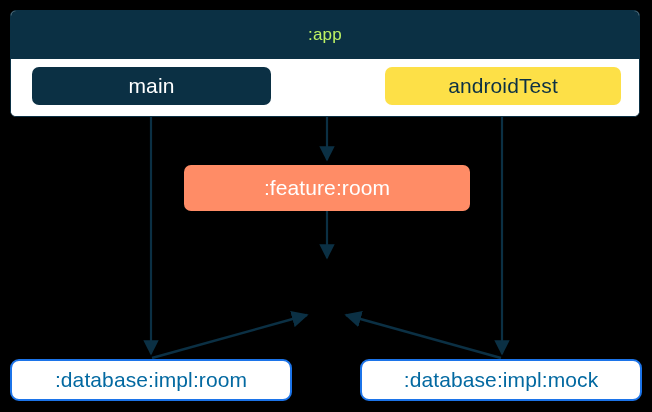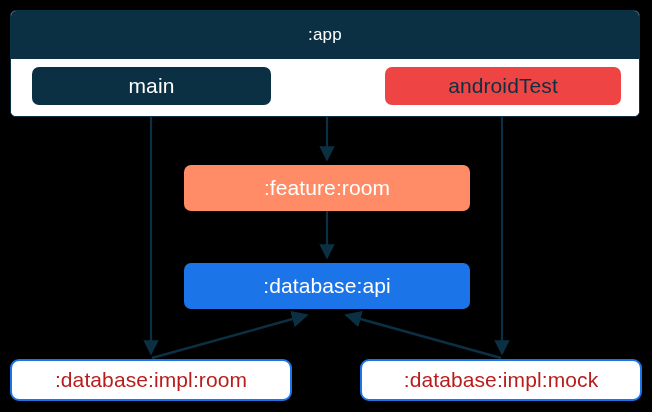--- a/index.html
+++ b/index.html
@@ -31,21 +31,21 @@
     box-sizing: border-box;
     border-radius: 6px;
     overflow: hidden;
     background: #ffffff;
     border: 1px solid #0b3044;
   }
   .subgraph-title {
     height: 48px;
     line-height: 48px;
     text-align: center;
-    color: #ffffff;
+    color: #bef264;
     font-size: 17px;
     letter-spacing: 0.2px;
     background: #0b3044;
   }
   .subgraph-body {
     position: relative;
     height: 58px;
     background: #ffffff;
   }
 
@@ -55,26 +55,26 @@
     box-sizing: border-box;
     border-radius: 7px;
     display: flex;
     align-items: center;
     justify-content: center;
     font-size: 21px;
     letter-spacing: 0.1px;
     white-space: nowrap;
   }
   .node.dark   { background: #0b3044; color: #ffffff; }
-  .node.green  { background: #ef4444; color: #0b3044; }
+  .node.green  { background: #fde047; color: #0b3044; }
   .node.orange { background: #ff8c66; color: #ffffff; }
   .node.blue   { background: #1c74e9; color: #ffffff; }
   .node.white  {
     background: #ffffff;
-    color: #b91c1c;
+    color: #0369a1;
     border: 2px solid #1c74e9;
     border-radius: 9px;
   }
 </style>
 </head>
 <body>
 
 <div id="canvas">
 
   <svg id="edge-layer" viewBox="0 0 652 412" width="652" height="412" xmlns="http://www.w3.org/2000/svg">
@@ -118,23 +118,20 @@
       <div class="node green" style="left:374px; top:8px; width:236px; height:38px;">
         <span>androidTest</span>
       </div>
     </div>
   </div>
 
   <div class="node orange" style="left:184px; top:165px; width:286px; height:46px;">
     <span>:feature:room</span>
   </div>
 
-  <div class="node blue" style="left:184px; top:263px; width:286px; height:46px;">
-    <span>:database:api</span>
-  </div>
 
   <div class="node white" style="left:10px; top:359px; width:282px; height:42px;">
     <span>:database:impl:room</span>
   </div>
 
   <div class="node white" style="left:360px; top:359px; width:282px; height:42px;">
     <span>:database:impl:mock</span>
   </div>
 
 </div>

